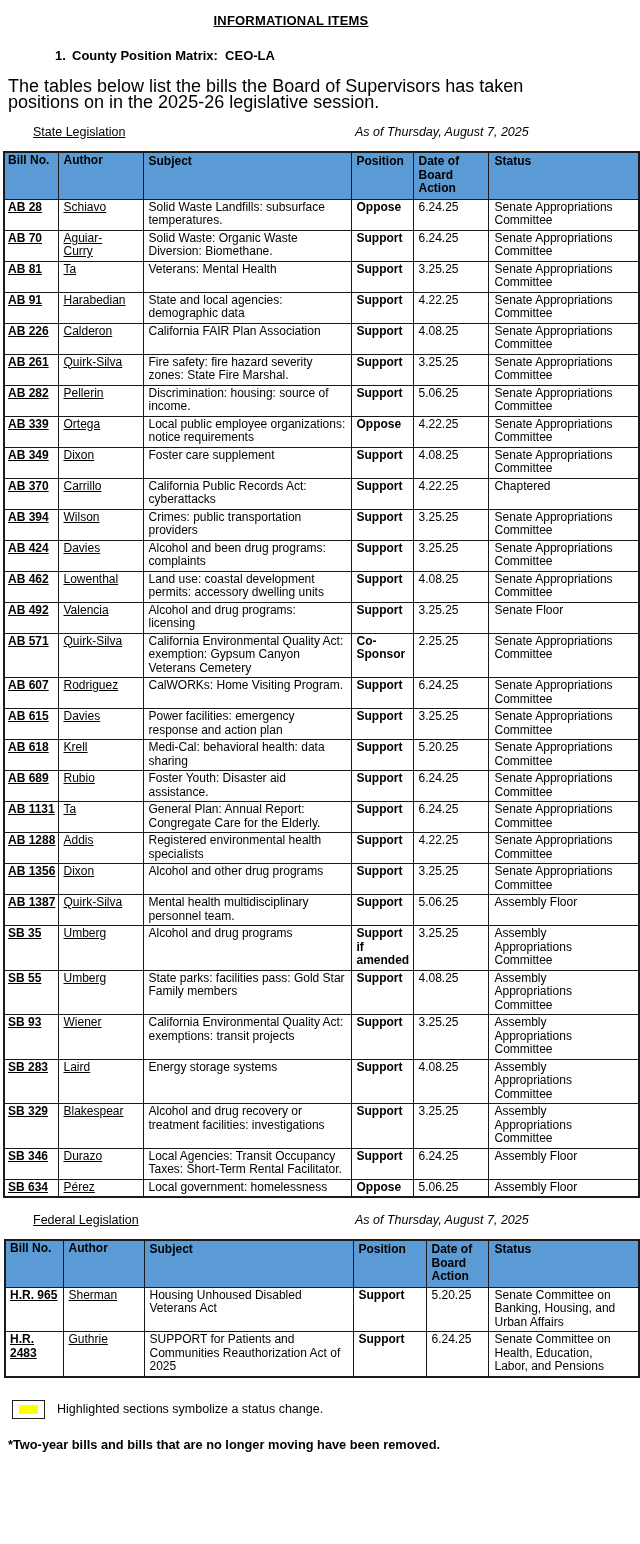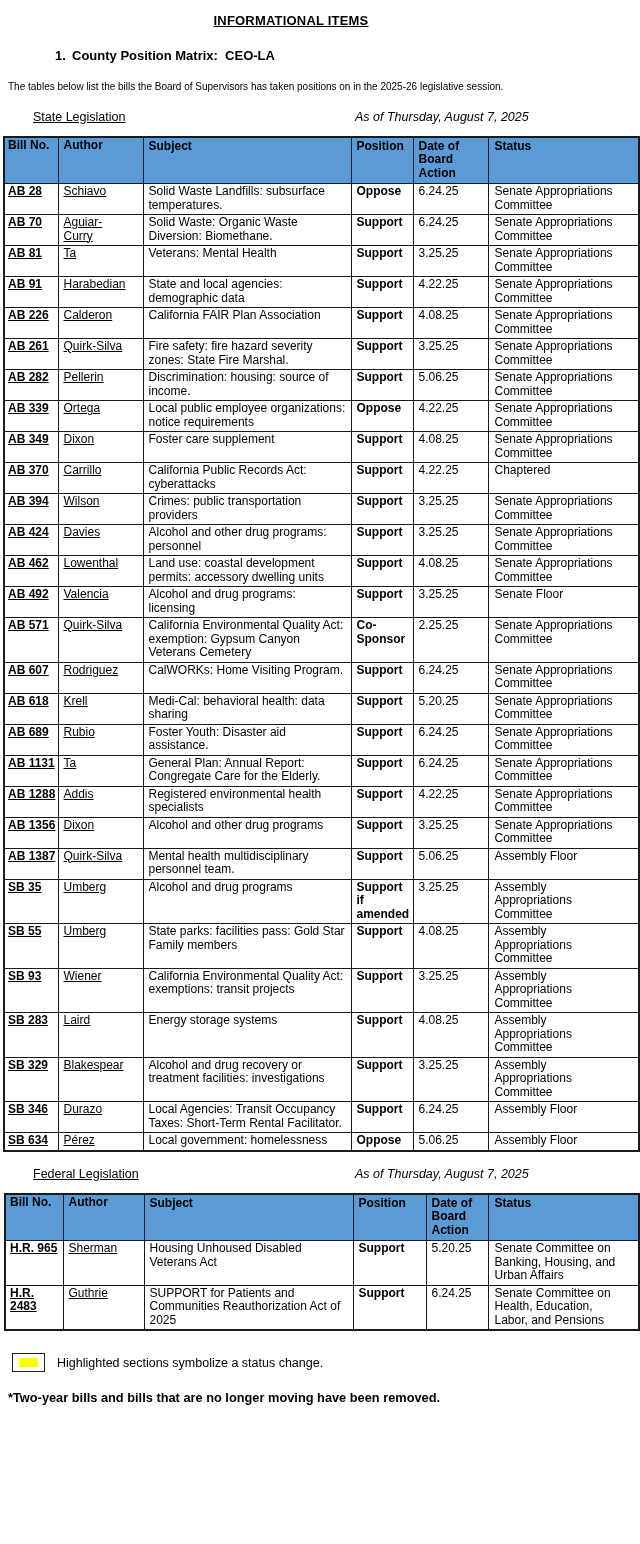--- a/index.html
+++ b/index.html
@@ -14,21 +14,21 @@
 
   .doc-title {
     width:582px; text-align:center;
     font-size:13px; font-weight:bold; text-decoration:underline;
     letter-spacing:.2px;
   }
   .item-line { margin:20px 0 0 55px; font-size:13px; font-weight:bold; }
   .item-num  { display:inline-block; width:17px; }
   .item-title{ white-space:pre-wrap; }
 
-  .intro { margin:16px 8px 8px 8px; width:578px; font-size:10px; line-height:15.5px; }
+  .intro { margin:16px 8px 8px 8px; width:578px; font-size:18px; line-height:15.5px; }
 
   .section-head { position:relative; margin:15px 0 9px 33px; height:17px; font-size:12.5px; }
   .section-title { text-decoration:underline; }
   .as-of { position:absolute; left:322px; top:0; font-style:italic; }
 
   table.tbl {
     border-collapse:collapse; table-layout:fixed;
     margin-left:3px; width:635px;
     font-size:12px; line-height:13.5px;
     border:2px solid #1a1a1a;
@@ -183,21 +183,21 @@
           <td class="c-bill"><span class="doc-link">AB 394</span></td>
           <td class="c-author"><span class="doc-link">Wilson</span></td>
           <td class="c-subject">Crimes: public transportation providers</td>
           <td class="c-position">Support</td>
           <td class="c-date">3.25.25</td>
           <td class="c-status">Senate Appropriations Committee</td>
         </tr>
         <tr>
           <td class="c-bill"><span class="doc-link">AB 424</span></td>
           <td class="c-author"><span class="doc-link">Davies</span></td>
-          <td class="c-subject">Alcohol and other drug programs: personnel</td>
+          <td class="c-subject">Alcohol and been drug programs: complaints</td>
           <td class="c-position">Support</td>
           <td class="c-date">3.25.25</td>
           <td class="c-status">Senate Appropriations Committee</td>
         </tr>
         <tr>
           <td class="c-bill"><span class="doc-link">AB 462</span></td>
           <td class="c-author"><span class="doc-link">Lowenthal</span></td>
           <td class="c-subject">Land use: coastal development permits: accessory dwelling units</td>
           <td class="c-position">Support</td>
           <td class="c-date">4.08.25</td>
@@ -218,20 +218,28 @@
           <td class="c-position">Co-Sponsor</td>
           <td class="c-date">2.25.25</td>
           <td class="c-status">Senate Appropriations Committee</td>
         </tr>
         <tr>
           <td class="c-bill"><span class="doc-link">AB 607</span></td>
           <td class="c-author"><span class="doc-link">Rodriguez</span></td>
           <td class="c-subject">CalWORKs: Home Visiting Program.</td>
           <td class="c-position">Support</td>
           <td class="c-date">6.24.25</td>
+          <td class="c-status">Senate Appropriations Committee</td>
+        </tr>
+        <tr>
+          <td class="c-bill"><span class="doc-link">AB 615</span></td>
+          <td class="c-author"><span class="doc-link">Davies</span></td>
+          <td class="c-subject">Power facilities: emergency response and action plan</td>
+          <td class="c-position">Support</td>
+          <td class="c-date">3.25.25</td>
           <td class="c-status">Senate Appropriations Committee</td>
         </tr>
         <tr>
           <td class="c-bill"><span class="doc-link">AB 618</span></td>
           <td class="c-author"><span class="doc-link">Krell</span></td>
           <td class="c-subject">Medi-Cal: behavioral health: data sharing</td>
           <td class="c-position">Support</td>
           <td class="c-date">5.20.25</td>
           <td class="c-status">Senate Appropriations Committee</td>
         </tr>

